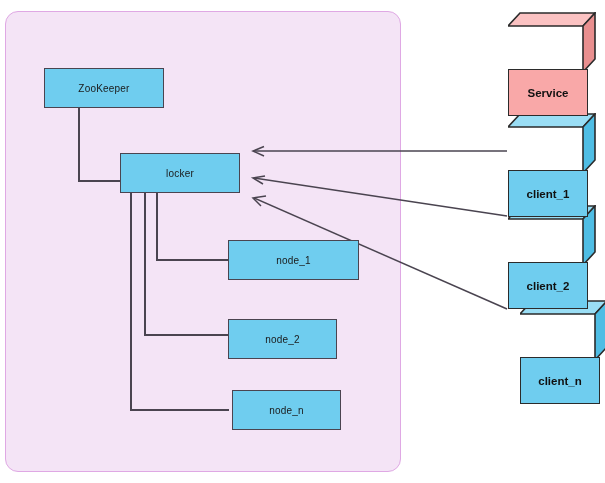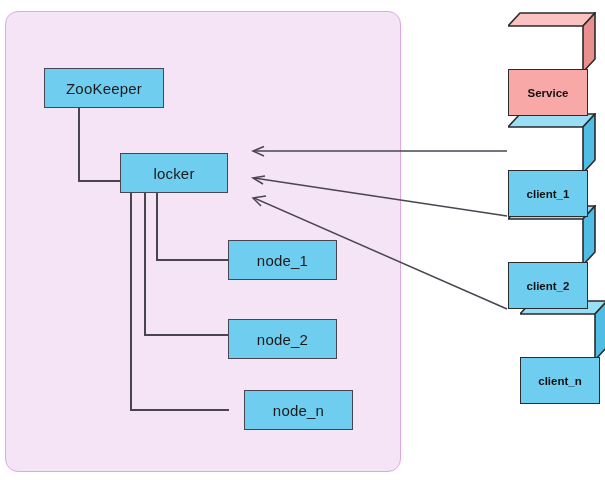--- a/index.html
+++ b/index.html
@@ -34,21 +34,21 @@
   
   .box {
     position: absolute;
     background: #6fcdef;
     border: 1.6px solid #4a4450;
     box-sizing: border-box;
     display: flex;
     align-items: center;
     justify-content: center;
     color: #1a1a1a;
-    font-size: 15px;
+    font-size: 10px;
     letter-spacing: .2px;
   }
 
   
   .cube {
     position: absolute;
   }
   .cube .front {
     position: absolute;
     left: 0;
@@ -116,33 +116,33 @@
 
       <path d="M 507 309 L 254 198"></path>
       <path d="M 266 196 L 253 198 L 261 206"></path>
     </g>
   </svg>
 
   <div class="box" style="left:44px; top:68px; width:120px; height:40px;">
     <span>ZooKeeper</span>
   </div>
 
-  <div class="box" style="left:120px; top:153px; width:108px; height:40px;">
+  <div class="box" style="left:120px; top:153px; width:120px; height:40px;">
     <span>locker</span>
   </div>
 
-  <div class="box" style="left:228px; top:240px; width:109px; height:40px;text-align:right;">
+  <div class="box" style="left:228px; top:240px; width:131px; height:40px;text-align:right;">
     <span>node_1</span>
   </div>
 
   <div class="box" style="left:228px; top:319px; width:109px; height:40px;">
     <span>node_2</span>
   </div>
 
-  <div class="box" style="left:244px; top:390px; width:109px; height:40px;">
+  <div class="box" style="left:232px; top:390px; width:109px; height:40px;">
     <span>node_n</span>
   </div>
 
   <div class="cube pink" style="left:508px; top:12px; width:88px; height:61px;">
     <svg width="88" height="61" style="position:absolute;left:0;top:0;z-index:1;">
       <polygon points="0,14 12,1 87,1 75,14" fill="#fbc2c2" stroke="#2b2b2b" stroke-width="1.6"></polygon>
       <polygon points="75,14 87,1 87,47 75,60" fill="#e98f8f" stroke="#2b2b2b" stroke-width="1.6"></polygon>
     </svg>
     <div class="front">
       <span>Service</span>

